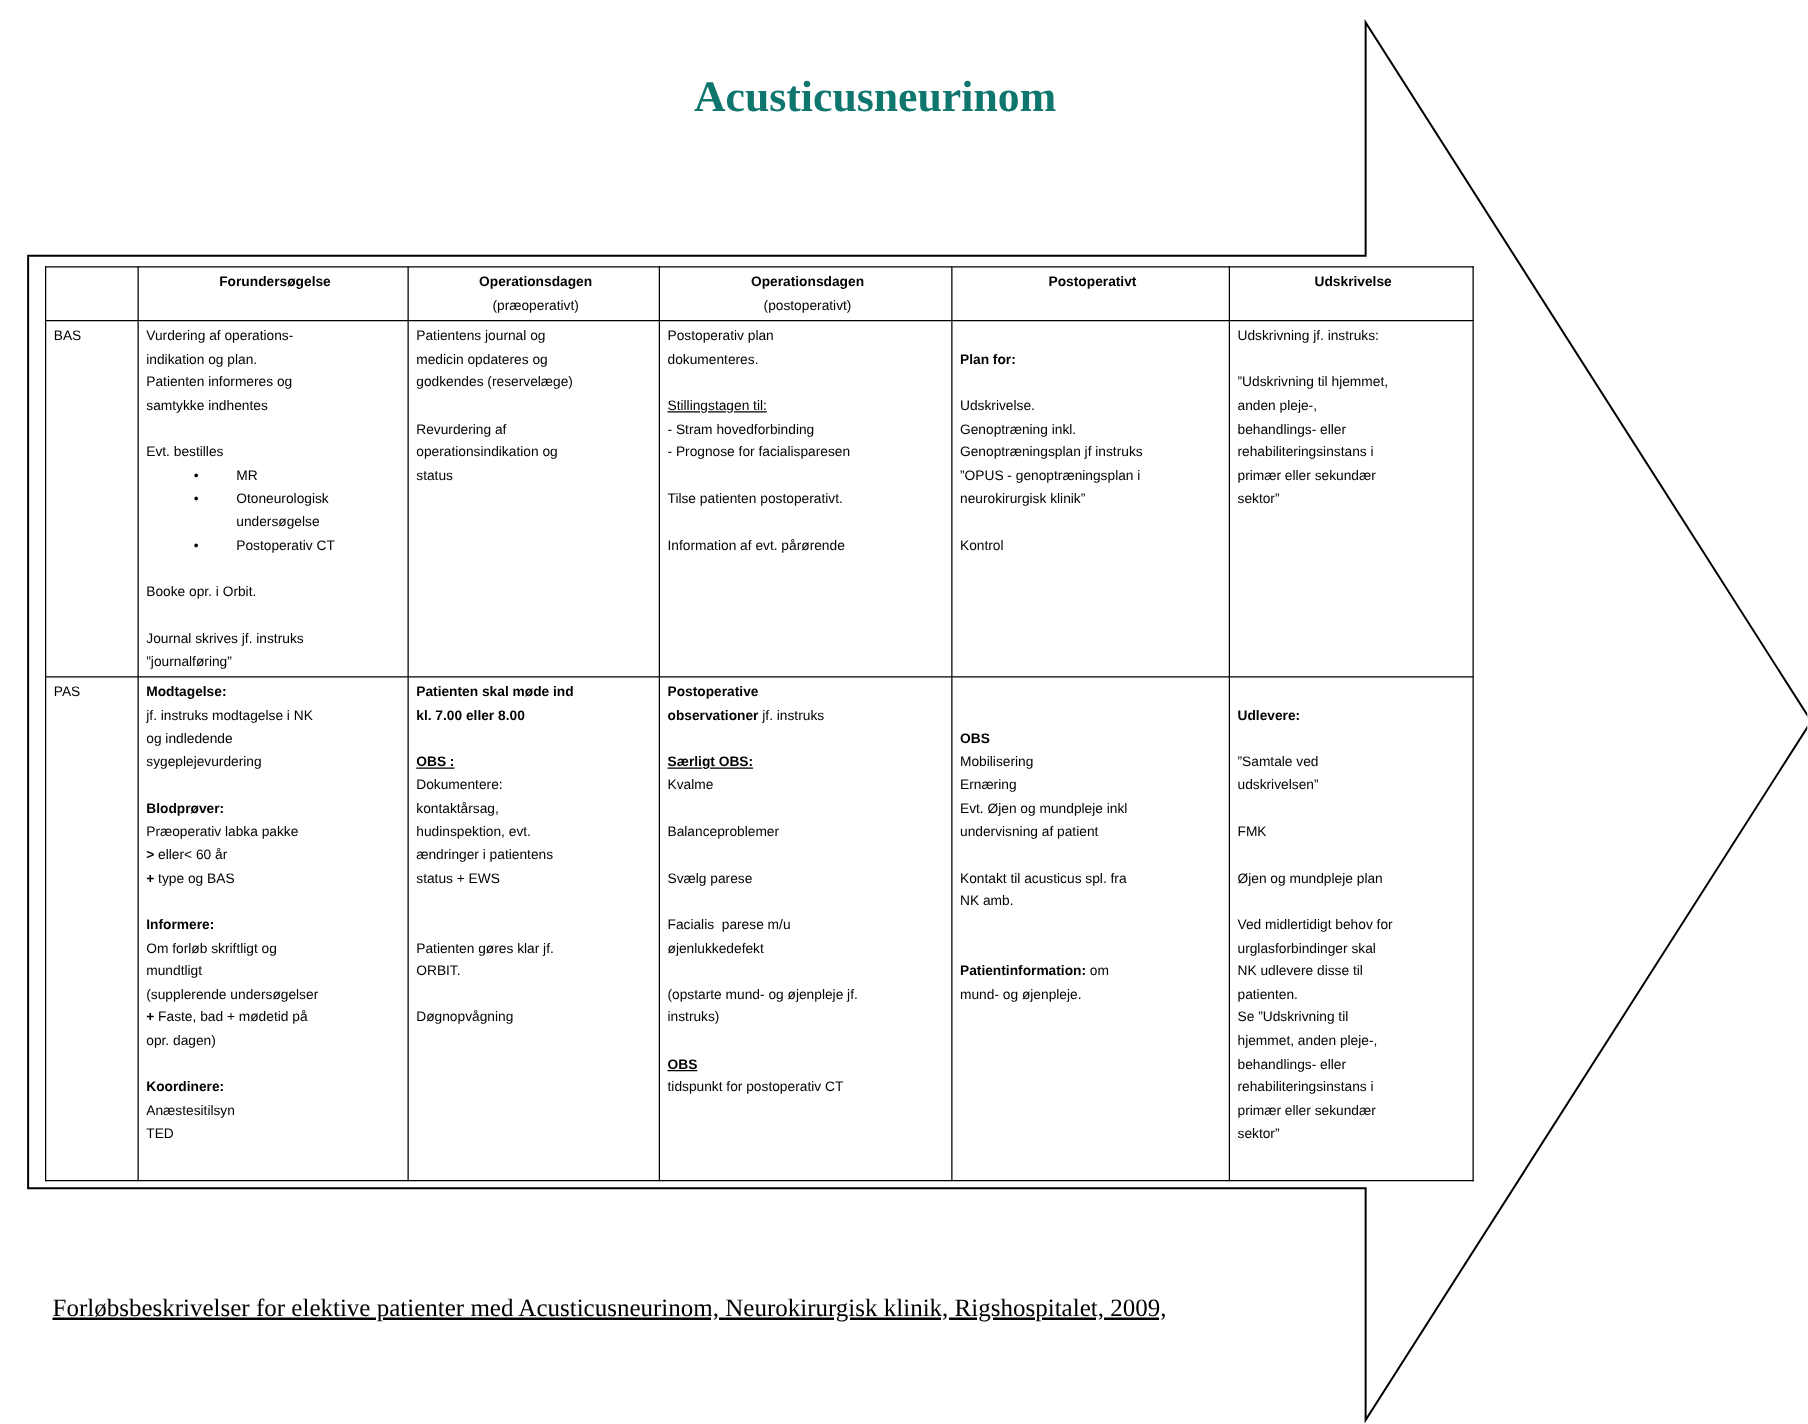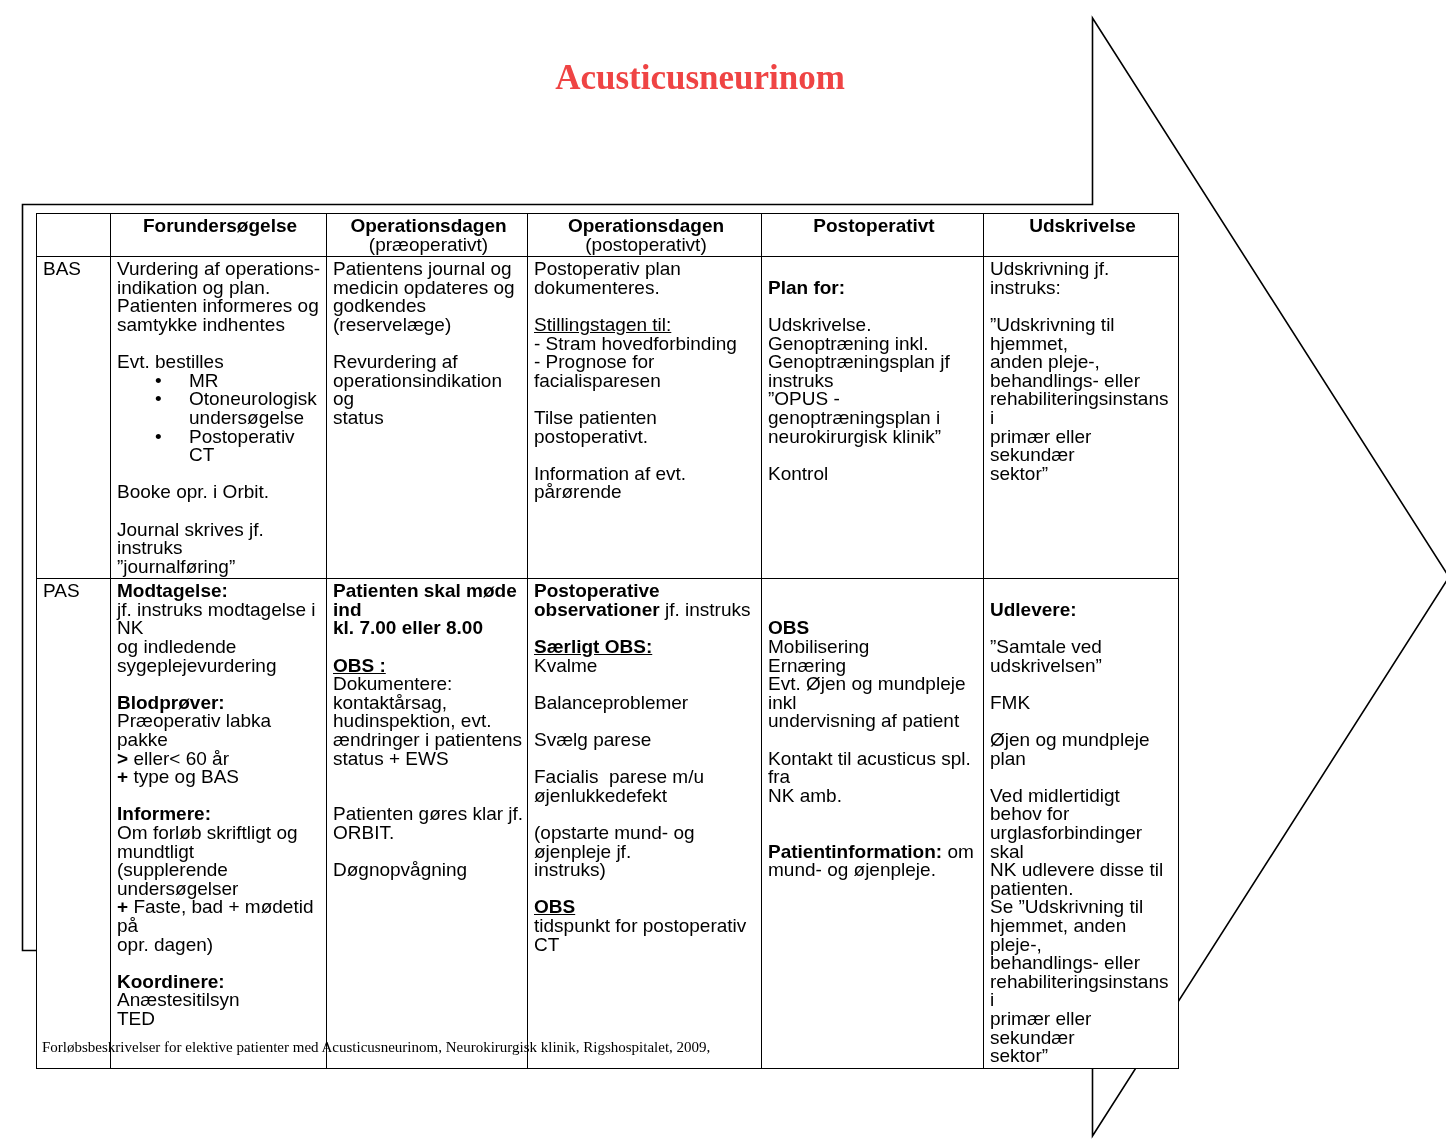--- a/index.html
+++ b/index.html
@@ -5,42 +5,42 @@
   html,body{margin:0;padding:0;background:#ffffff;}
   .page{position:relative;width:1446px;height:1139px;background:#fff;overflow:hidden;
         font-family:"Liberation Sans","DejaVu Sans",sans-serif;color:#000;}
   .arrow-svg{position:absolute;left:0;top:0;}
   .title{position:absolute;left:0;top:58px;width:1400px;text-align:center;
          font-family:"Liberation Serif","DejaVu Serif",serif;font-weight:bold;
          font-size:35px;color:#2222ee;}
   table.pathway{position:absolute;left:36px;top:213px;border-collapse:collapse;
         table-layout:fixed;background:#fff;}
   table.pathway td,table.pathway th{border:1px solid #000;vertical-align:top;
-        padding:3px 3px 2px 6px;font-size:19px;line-height:18.6px;overflow:hidden;}
+        padding:3px 3px 2px 6px;font-size:11px;line-height:18.6px;overflow:hidden;}
   th.colhead{text-align:center;font-weight:bold;padding-top:4px;}
   th.colhead .sub{display:block;font-weight:normal;}
   td.rowlabel{font-weight:normal;}
   .p{white-space:pre-wrap;}
   .gap{height:18.6px;}
   .bullet-item{position:relative;padding-left:72px;white-space:pre-wrap;}
   .bullet-dot{position:absolute;left:38px;top:0;}
   .footer{position:absolute;left:42px;top:1032px;width:1055px;
           font-family:"Liberation Serif","DejaVu Serif",serif;
-          font-size:15px;line-height:31px;}
+          font-size:20px;line-height:31px;text-decoration:underline;}
 </style>
 </head>
 <body>
 
 <div class="page">
 
   <svg class="arrow-svg" width="1446" height="1139" viewBox="0 0 1446 1139">
     <path d="M 22.5 204.5 L 1092.5 204.5 L 1092.5 18 L 1449 577 L 1092.5 1136 L 1092.5 950.5 L 22.5 950.5 Z" fill="none" stroke="#000000" stroke-width="1.6"></path>
   </svg>
 
-  <div class="title" style="color: #ef4444;">Acusticusneurinom</div>
+  <div class="title" style="color: #0f766e;">Acusticusneurinom</div>
 
   <table class="pathway">
     <colgroup>
       <col style="width:74px">
         <col style="width:216px">
         <col style="width:201px">
       <col style="width:234px">
         <col style="width:222px">
         <col style="width:195px">
     </colgroup>

